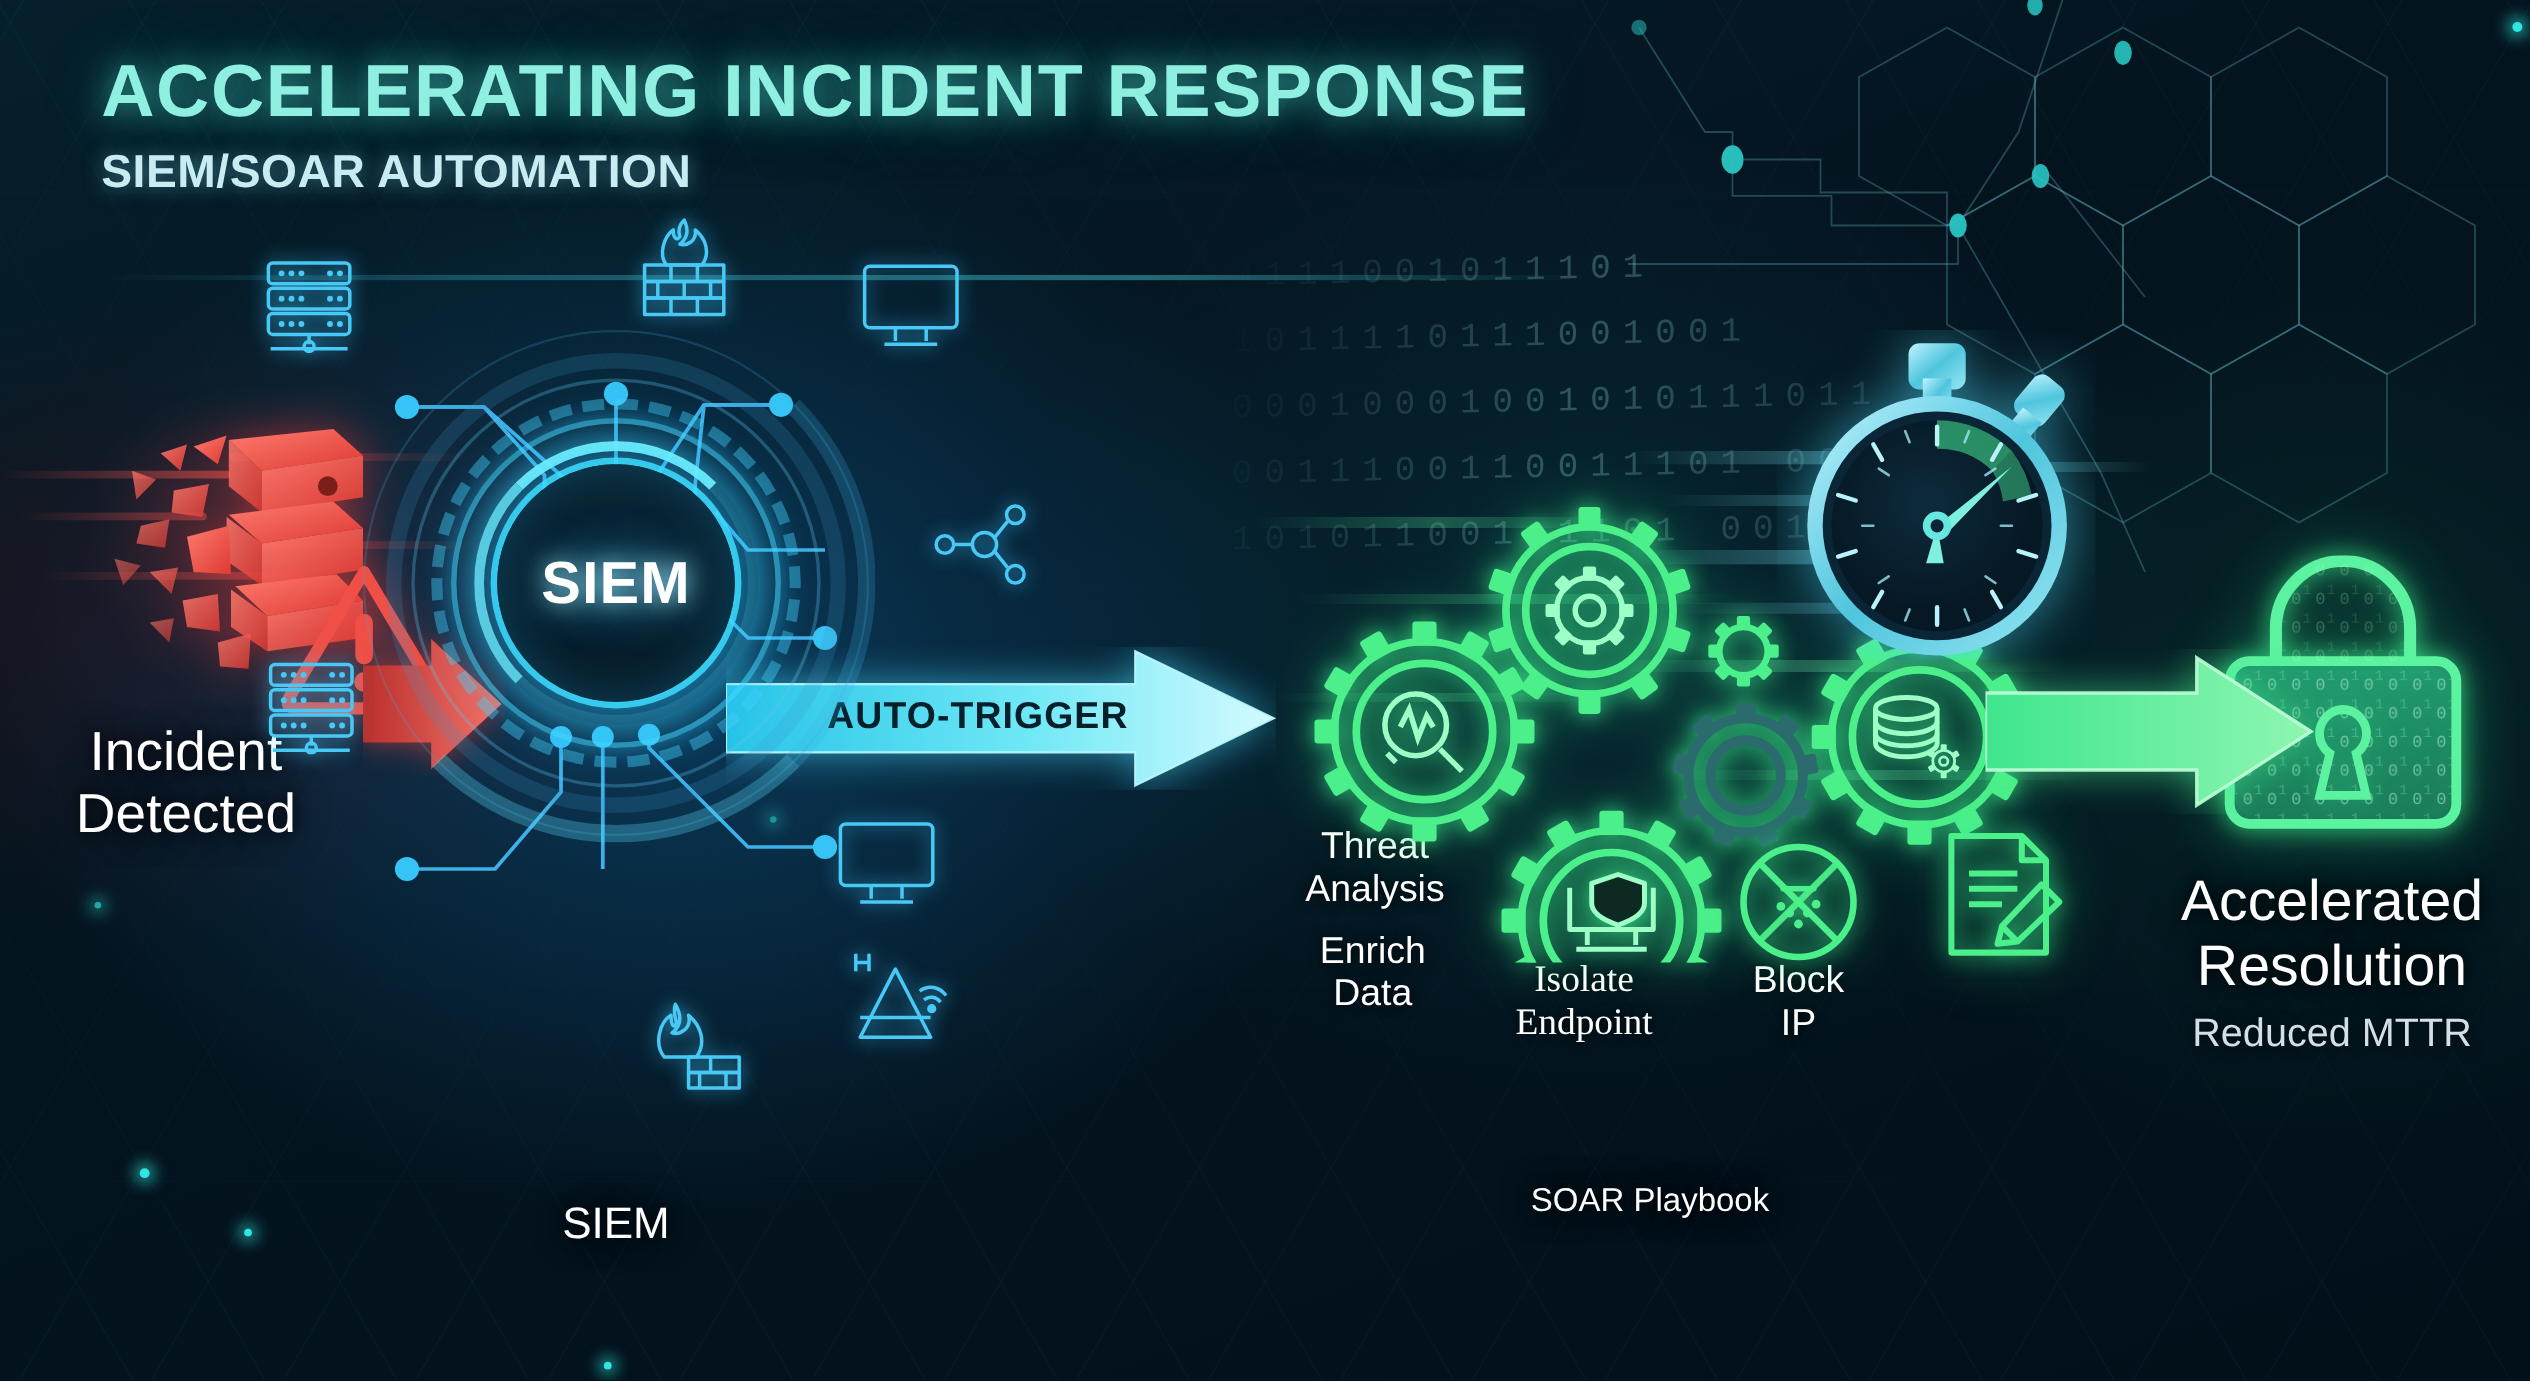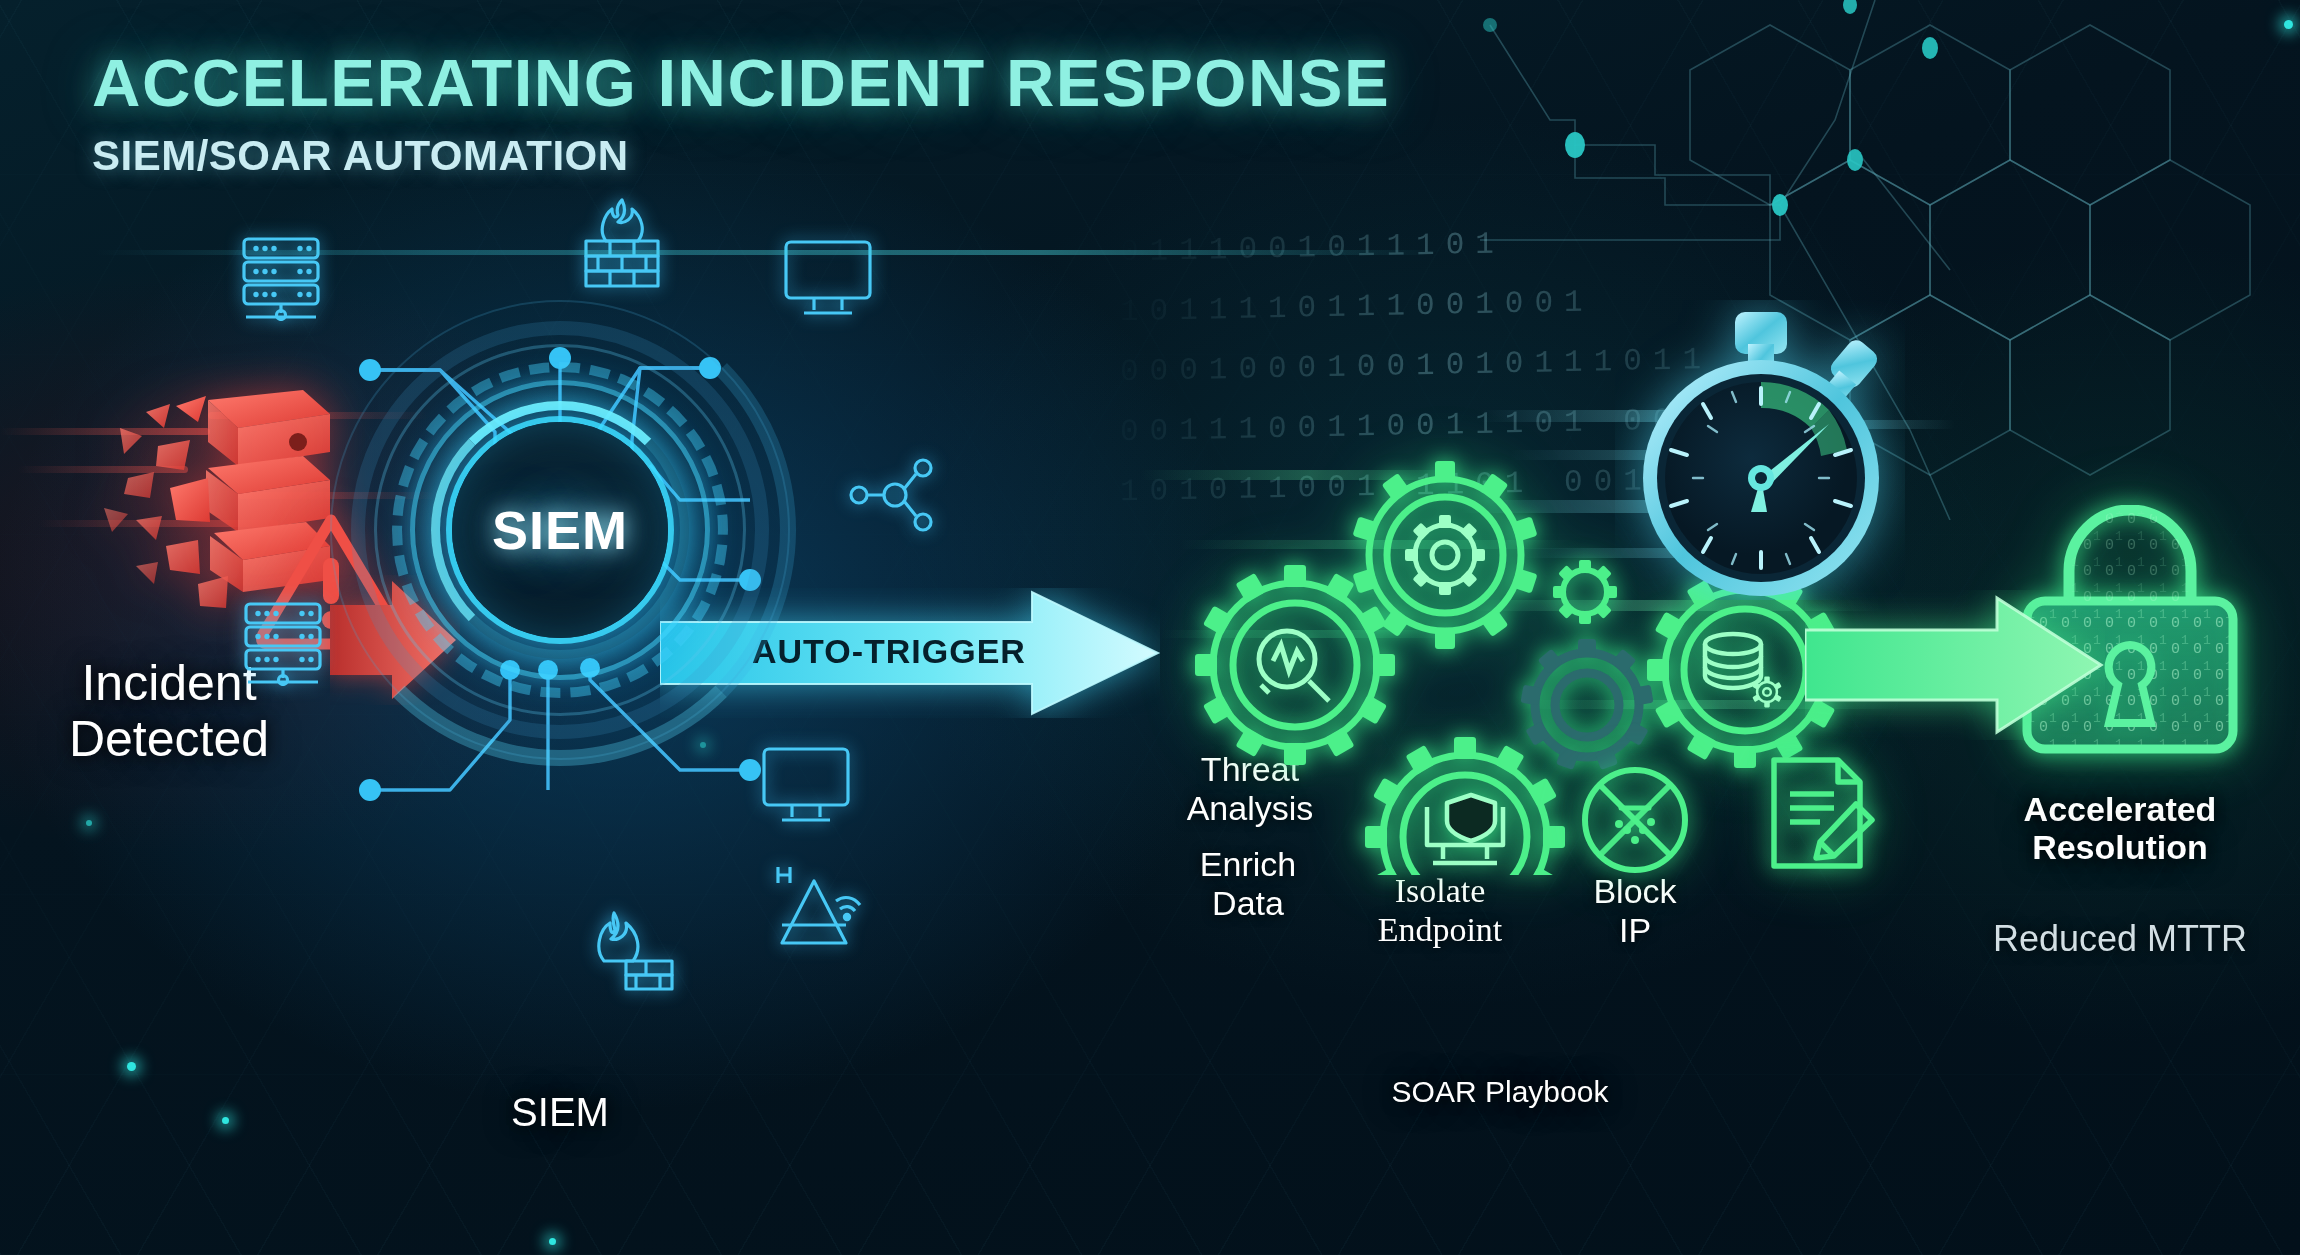--- a/index.html
+++ b/index.html
@@ -89,21 +89,21 @@
   .arrow-wrap{ position:absolute; }
   .arrow-label{
     position:absolute; font-size:34px; font-weight:bold; color:#05202b; letter-spacing:1px;
     white-space:nowrap;
   }
   .soar-cap{ left:1290px; top:1075px; width:420px; font-size:30px; }
   .mini-label{ position:absolute; color:#fff; text-align:center; font-size:34px; line-height:1.14;
         text-shadow:0 0 12px rgba(0,0,0,.95); font-weight:normal;}
 
   
-  .res-cap{ left:1950px; top:790px; width:340px; font-size:34px; font-weight:bold; line-height:1.13; }
+  .res-cap{ left:1950px; top:790px; width:340px; font-size:52px; font-weight:normal; line-height:1.13; }
   .res-sub{ left:1950px; top:918px; width:340px; font-size:36px; font-weight:normal; color:#d3dfe4;
         text-shadow:0 0 14px rgba(0,0,0,.8); }
 
   .glow-green{ filter:drop-shadow(0 0 10px rgba(60,240,140,.85)) drop-shadow(0 0 26px rgba(40,220,130,.45)); }
   .glow-cyan{ filter:drop-shadow(0 0 8px rgba(60,200,255,.8)); }
 </style>
 </head>
 <body>
 
 <div id="stage">

